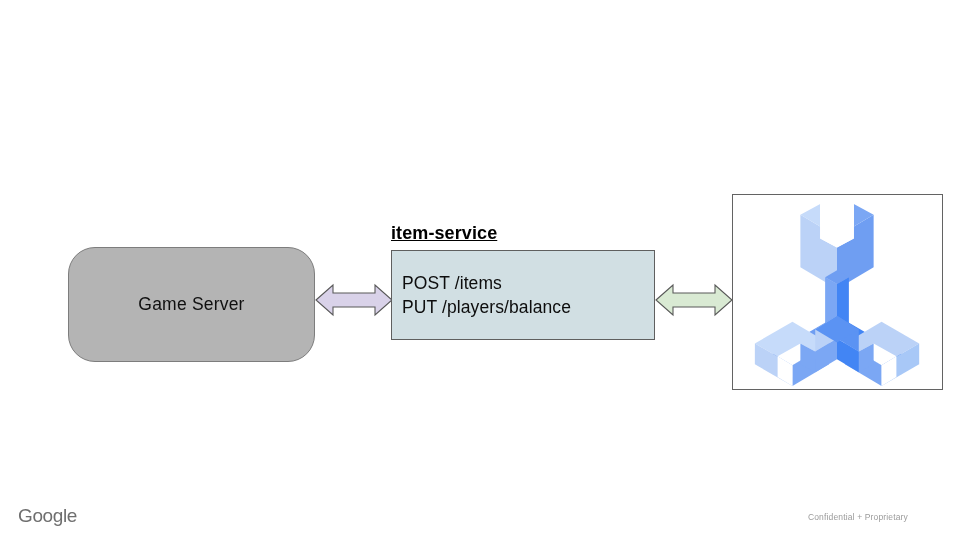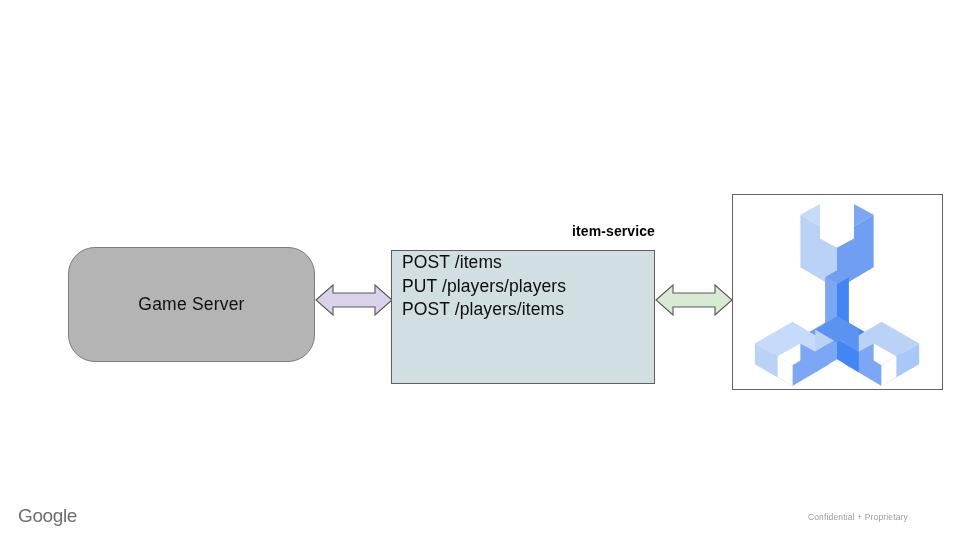--- a/index.html
+++ b/index.html
@@ -53,36 +53,37 @@
 
   .arrow-left-conn { left: 315px; top: 281px; width: 78px; height: 38px; }
   .arrow-right-conn { left: 655px; top: 281px; width: 78px; height: 38px; }
 
   
   .service-title {
     position: absolute;
     left: 391px;
     top: 223px;
     width: 264px;
-    text-align: right;
-    font-size: 14px;
+    text-align: left;
+    font-size: 18px;
     font-weight: bold;
     color: #000000;
     letter-spacing: 0.1px;
+    text-decoration: underline;
   }
   .service-box {
     position: absolute;
     left: 391px;
     top: 250px;
     width: 264px;
-    height: 134px;
+    height: 90px;
     background: #d1dfe3;
     border: 1px solid #5f5f5f;
     box-sizing: border-box;
-    padding: 0 0 0 10px;
+    padding: 21px 0 0 10px;
   }
   .endpoint-list {
     list-style: none;
     margin: 0;
     padding: 0;
   }
   .endpoint-item {
     font-size: 17.5px;
     line-height: 23.5px;
     color: #0d0d0d;
@@ -141,22 +142,21 @@
     <svg viewBox="0 0 78 38" xmlns="http://www.w3.org/2000/svg">
       <polygon points="1,19 18,4 18,12 60,12 60,4 77,19 60,34 60,26 18,26 18,34" fill="#d9d2e9" stroke="#595959" stroke-width="1.1" stroke-linejoin="miter"></polygon>
     </svg>
   </div>
 
   <div class="service-title">item-service</div>
 
   <div class="service-box">
     <ul class="endpoint-list">
       <li class="endpoint-item">POST /items</li>
-      <li class="endpoint-item">PUT /players/players</li>
-      <li class="endpoint-item">POST /players/items</li>
+      <li class="endpoint-item">PUT /players/balance</li>
     </ul>
   </div>
 
   <div class="arrow arrow-right-conn">
     <svg viewBox="0 0 78 38" xmlns="http://www.w3.org/2000/svg">
       <polygon points="1,19 18,4 18,12 60,12 60,4 77,19 60,34 60,26 18,26 18,34" fill="#d9ead3" stroke="#595959" stroke-width="1.1" stroke-linejoin="miter"></polygon>
     </svg>
   </div>
 
   <div class="icon-frame">

